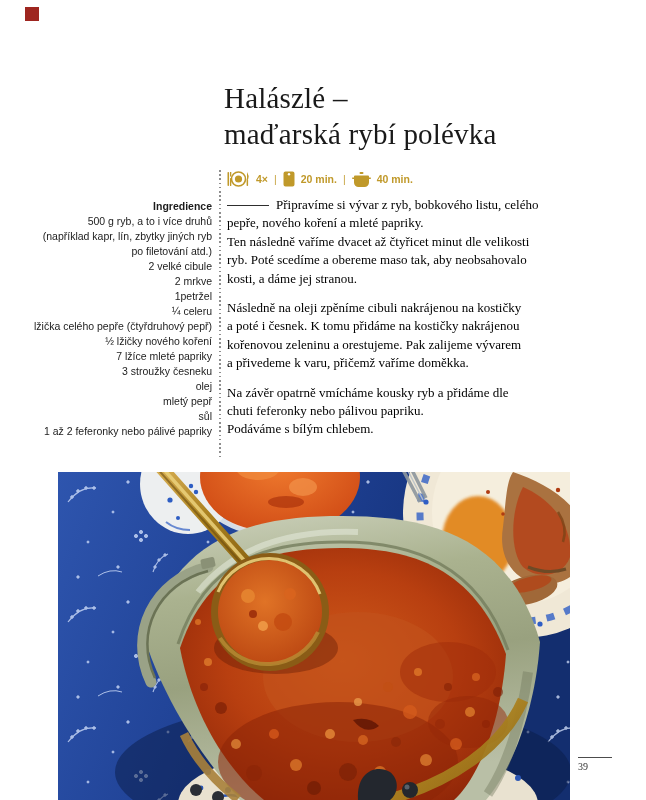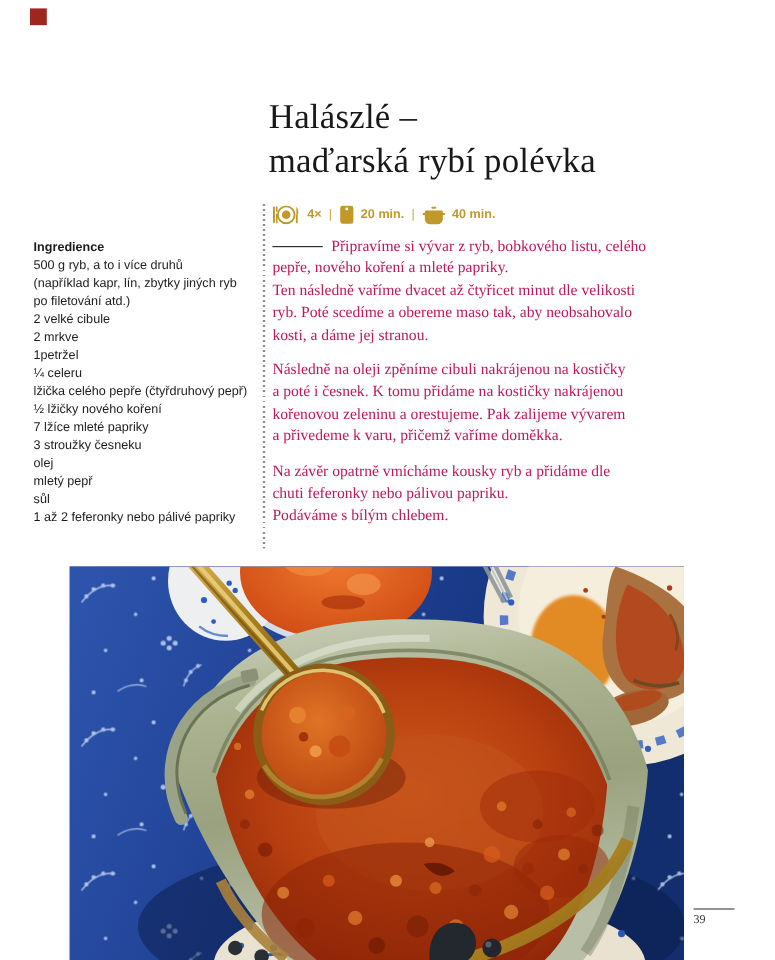--- a/index.html
+++ b/index.html
@@ -7,21 +7,21 @@
         font-family:"Liberation Serif",serif;}
   .chapter-marker{position:absolute;left:25px;top:7px;width:14px;height:14px;background:#9e2620;}
   .title{position:absolute;left:224px;top:80px;margin:0;font-size:29px;line-height:36px;
          font-weight:normal;color:#191919;white-space:pre-line;letter-spacing:.2px;}
   .meta{position:absolute;left:227px;top:169px;height:20px;display:flex;align-items:center;gap:6px;
         font-family:"Liberation Sans",sans-serif;font-size:10.5px;font-weight:bold;color:#c0992a;}
   .meta svg{display:block;}
   .meta .sep{font-weight:normal;opacity:.9;}
   .vdots{position:absolute;left:219px;top:170px;width:2px;height:287px;
          background-image:repeating-linear-gradient(to bottom,#8e8e8e 0 1.6px,transparent 1.6px 4.2px);}
-  .ingredients{position:absolute;left:28px;top:199px;width:184px;
+  .ingredients{position:absolute;left:28px;top:199px;width:184px;text-align:right;
                font-family:"Liberation Sans",sans-serif;font-size:10.5px;line-height:15px;color:#1c1c1c;}
   .ing-header{font-weight:bold;font-size:10.5px;}
   .ing-line{white-space:nowrap;}
   .steps{position:absolute;left:227px;top:196px;width:336px;font-size:13px;line-height:18.4px;color:#262626;}
   .step{white-space:pre-line;margin:0 0 11px 0;}
   .lead-dash{display:inline-block;width:42px;height:4px;border-bottom:1.4px solid #2e2e2e;
              transform:translateY(-3px);margin-right:7px;}
   .photo{position:absolute;left:58px;top:472px;width:512px;height:328px;overflow:hidden;background:#1d3f94;}
   .photo svg{display:block;}
   .footer-rule{position:absolute;left:578px;top:757px;width:45px;height:0;border-top:1px solid #4c4c4c;}
@@ -84,21 +84,21 @@
         <div class="ing-line">½ lžičky nového koření</div>
         <div class="ing-line">7 lžíce mleté papriky</div>
         <div class="ing-line">3 stroužky česneku</div>
         <div class="ing-line">olej</div>
         <div class="ing-line">mletý pepř</div>
         <div class="ing-line">sůl</div>
         <div class="ing-line">1 až 2 feferonky nebo pálivé papriky</div>
       </div>
   </aside>
 
-  <section class="steps" style="color: #be185d;">
+  <section class="steps" style="color: #000000;">
       <p class="step"><span class="lead-dash"></span><span>Připravíme si vývar z ryb, bobkového listu, celého
 pepře, nového koření a mleté papriky.
 Ten následně vaříme dvacet až čtyřicet minut dle velikosti
 ryb. Poté scedíme a obereme maso tak, aby neobsahovalo
 kosti, a dáme jej stranou.</span></p>
       <p class="step"><span>Následně na oleji zpěníme cibuli nakrájenou na kostičky
 a poté i česnek. K tomu přidáme na kostičky nakrájenou
 kořenovou zeleninu a orestujeme. Pak zalijeme vývarem
 a přivedeme k varu, přičemž vaříme doměkka.</span></p>
       <p class="step"><span>Na závěr opatrně vmícháme kousky ryb a přidáme dle

